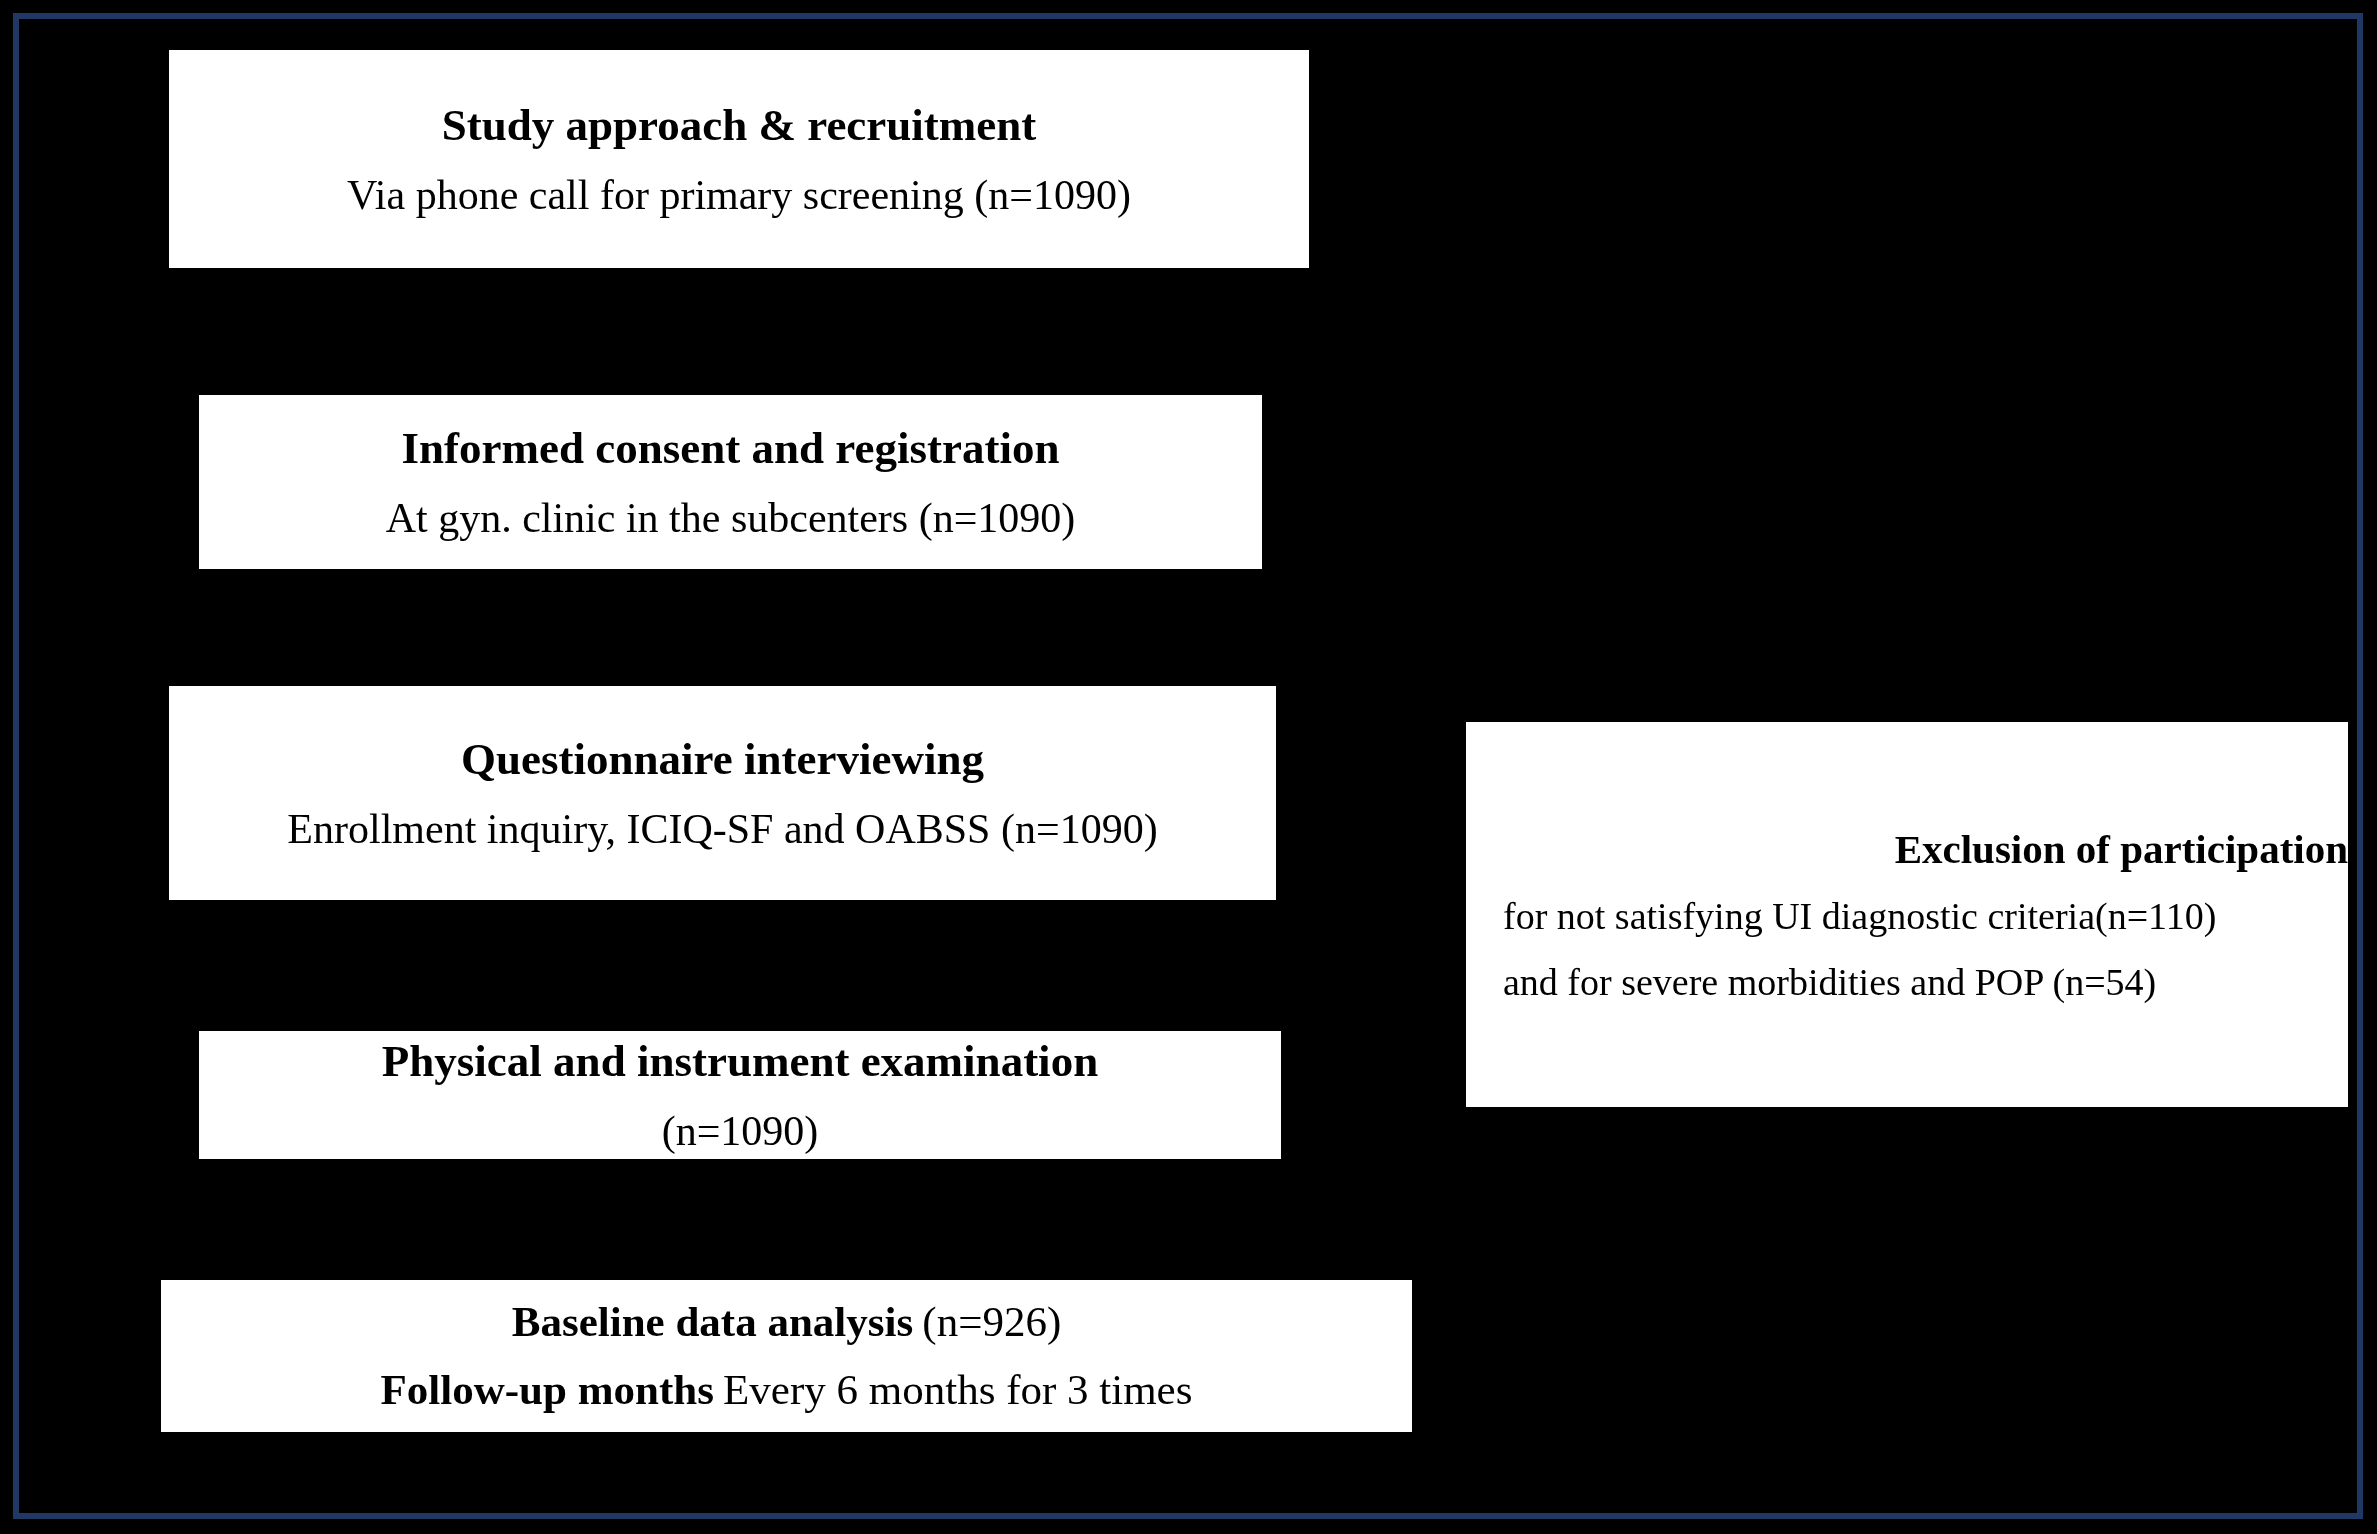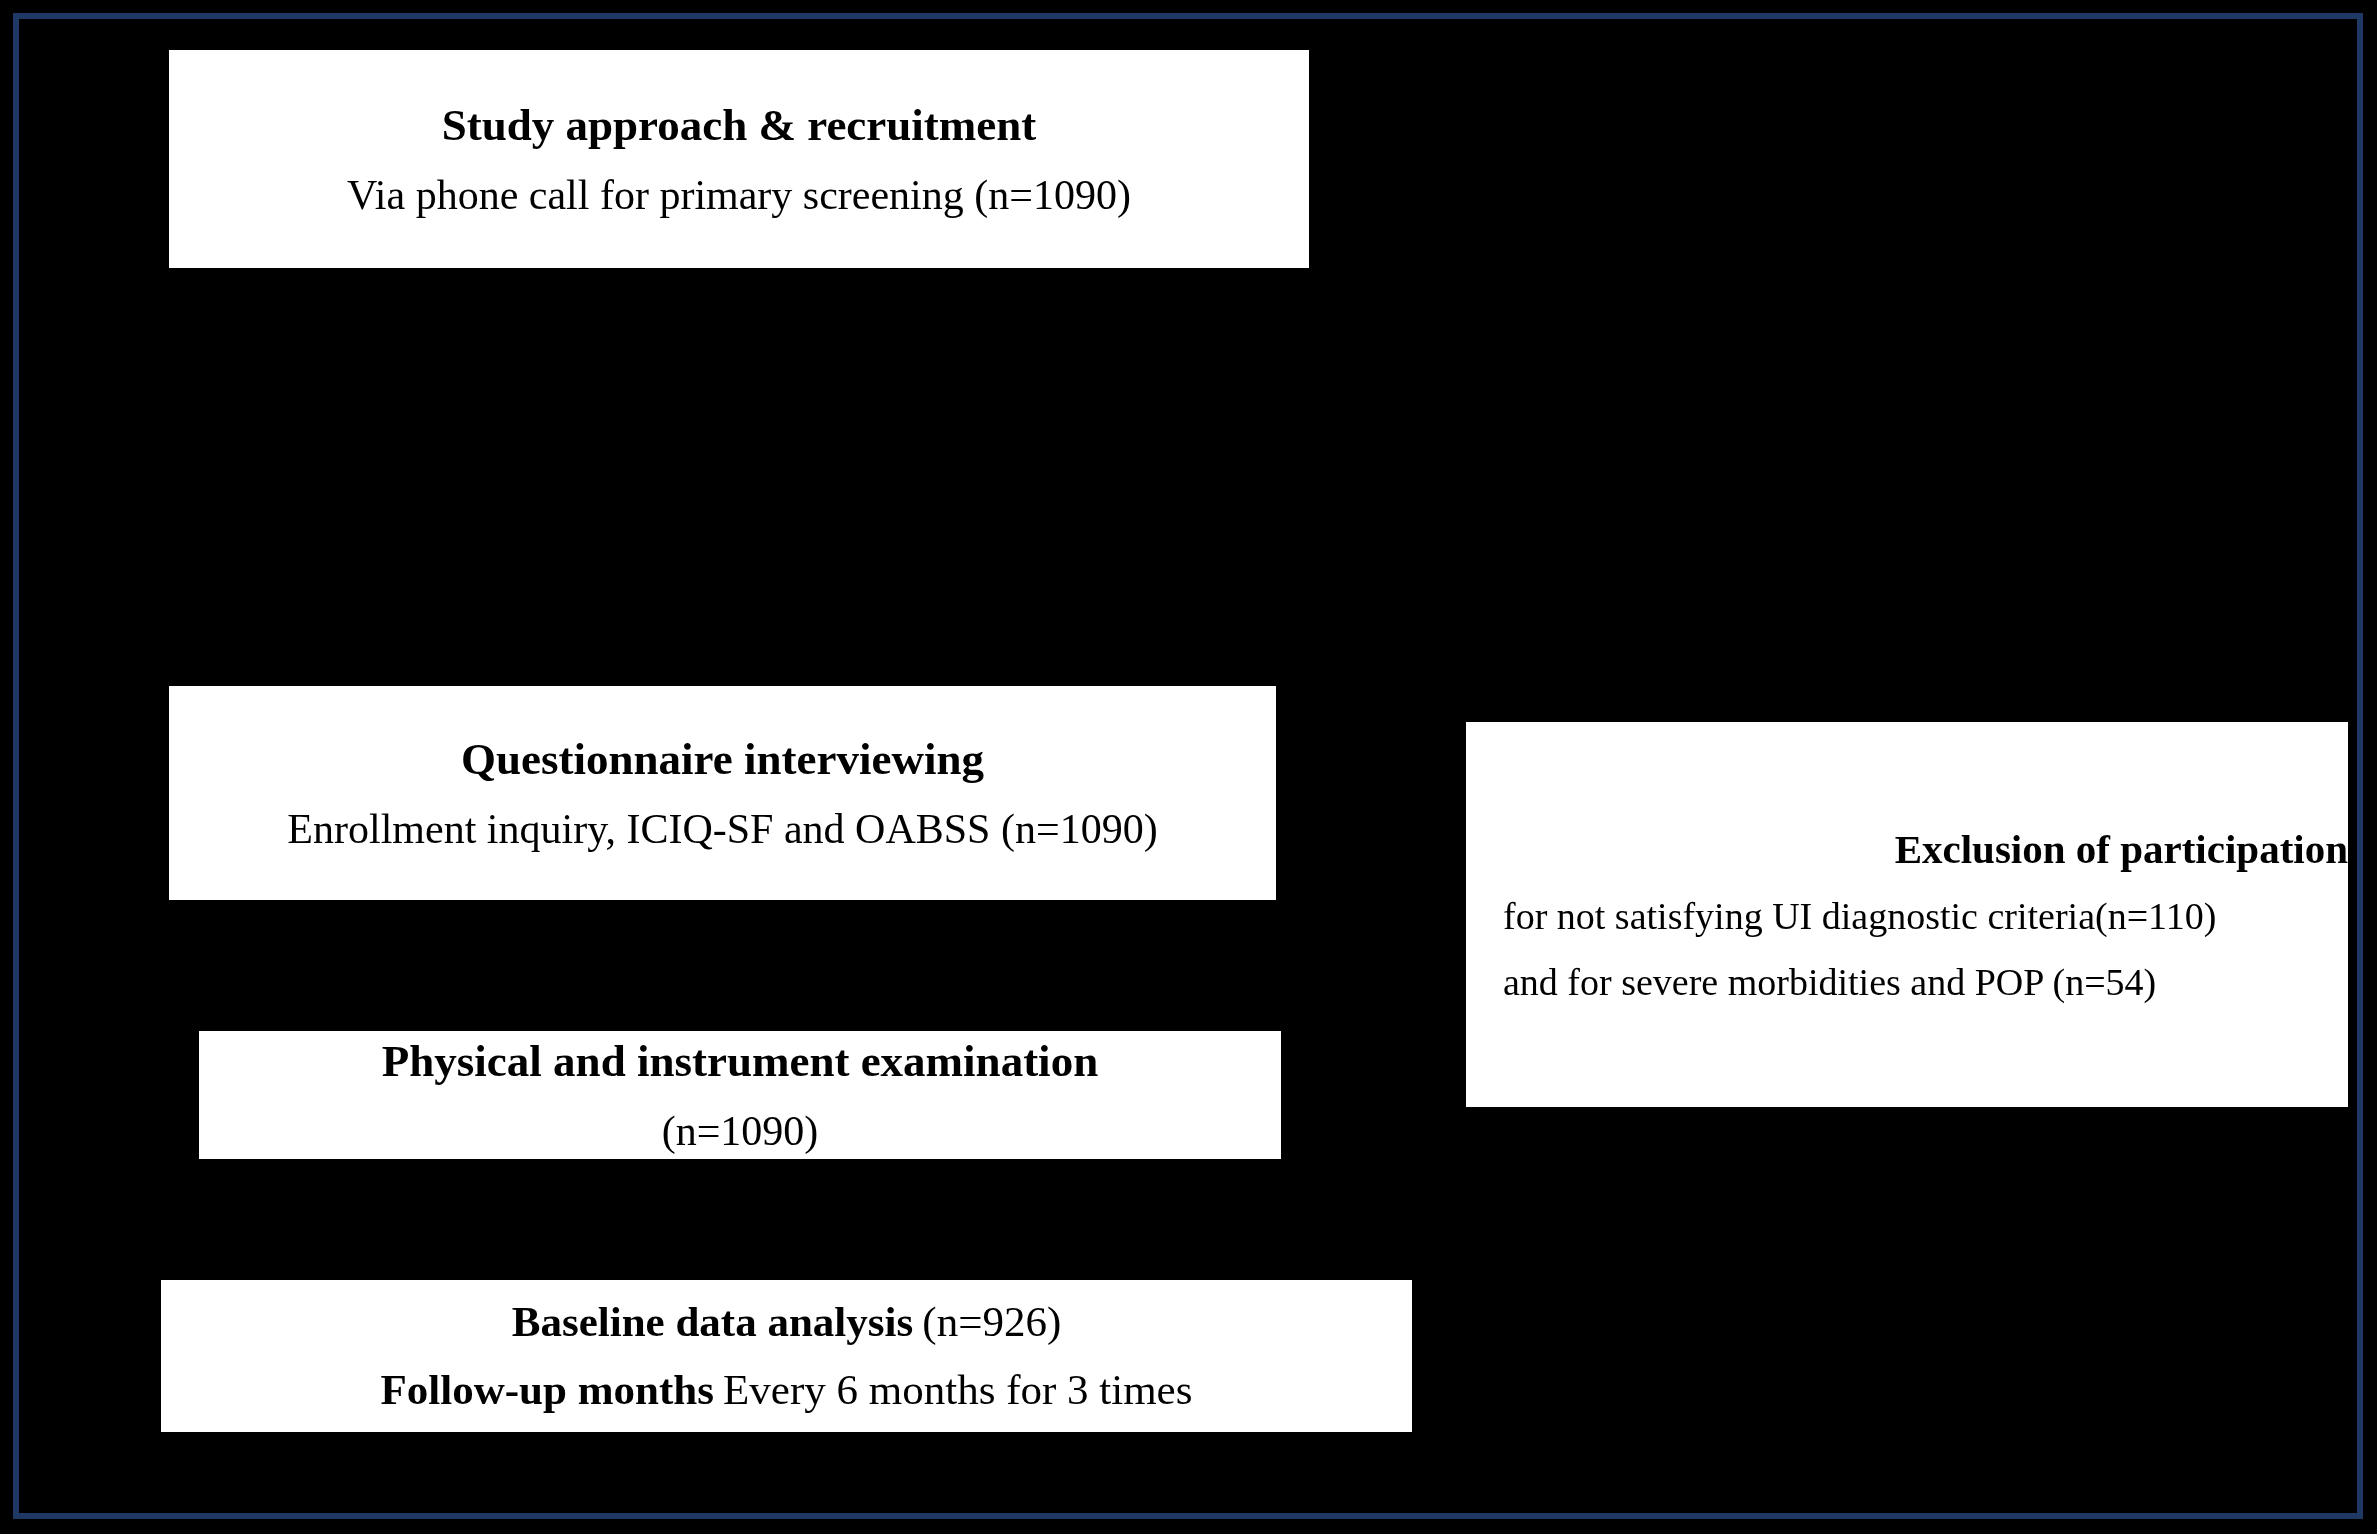--- a/index.html
+++ b/index.html
@@ -105,20 +105,24 @@
   <div class="outer-frame"></div>
 
   <div class="fbox box-recruitment">
     <div class="box-title">Study approach &amp; recruitment</div>
     <div class="box-sub">Via phone call for primary screening (n=1090)</div>
   </div>
 
   <div class="v-shaft" style="left:736px; top:276px; height:71px;"></div>
   <div class="v-head" style="left:723px; top:345px;"></div>
 
+  <div class="fbox box-consent">
+    <div class="box-title">Informed consent and registration</div>
+    <div class="box-sub">At gyn. clinic in the subcenters (n=1090)</div>
+  </div>
 
   <div class="v-shaft" style="left:736px; top:576px; height:63px;"></div>
   <div class="v-head" style="left:723px; top:637px;"></div>
 
   <div class="fbox box-questionnaire">
     <div class="box-title">Questionnaire interviewing</div>
     <div class="box-sub">Enrollment inquiry, ICIQ-SF and OABSS (n=1090)</div>
   </div>
 
   <div class="v-shaft" style="left:736px; top:908px; height:75px;"></div>

